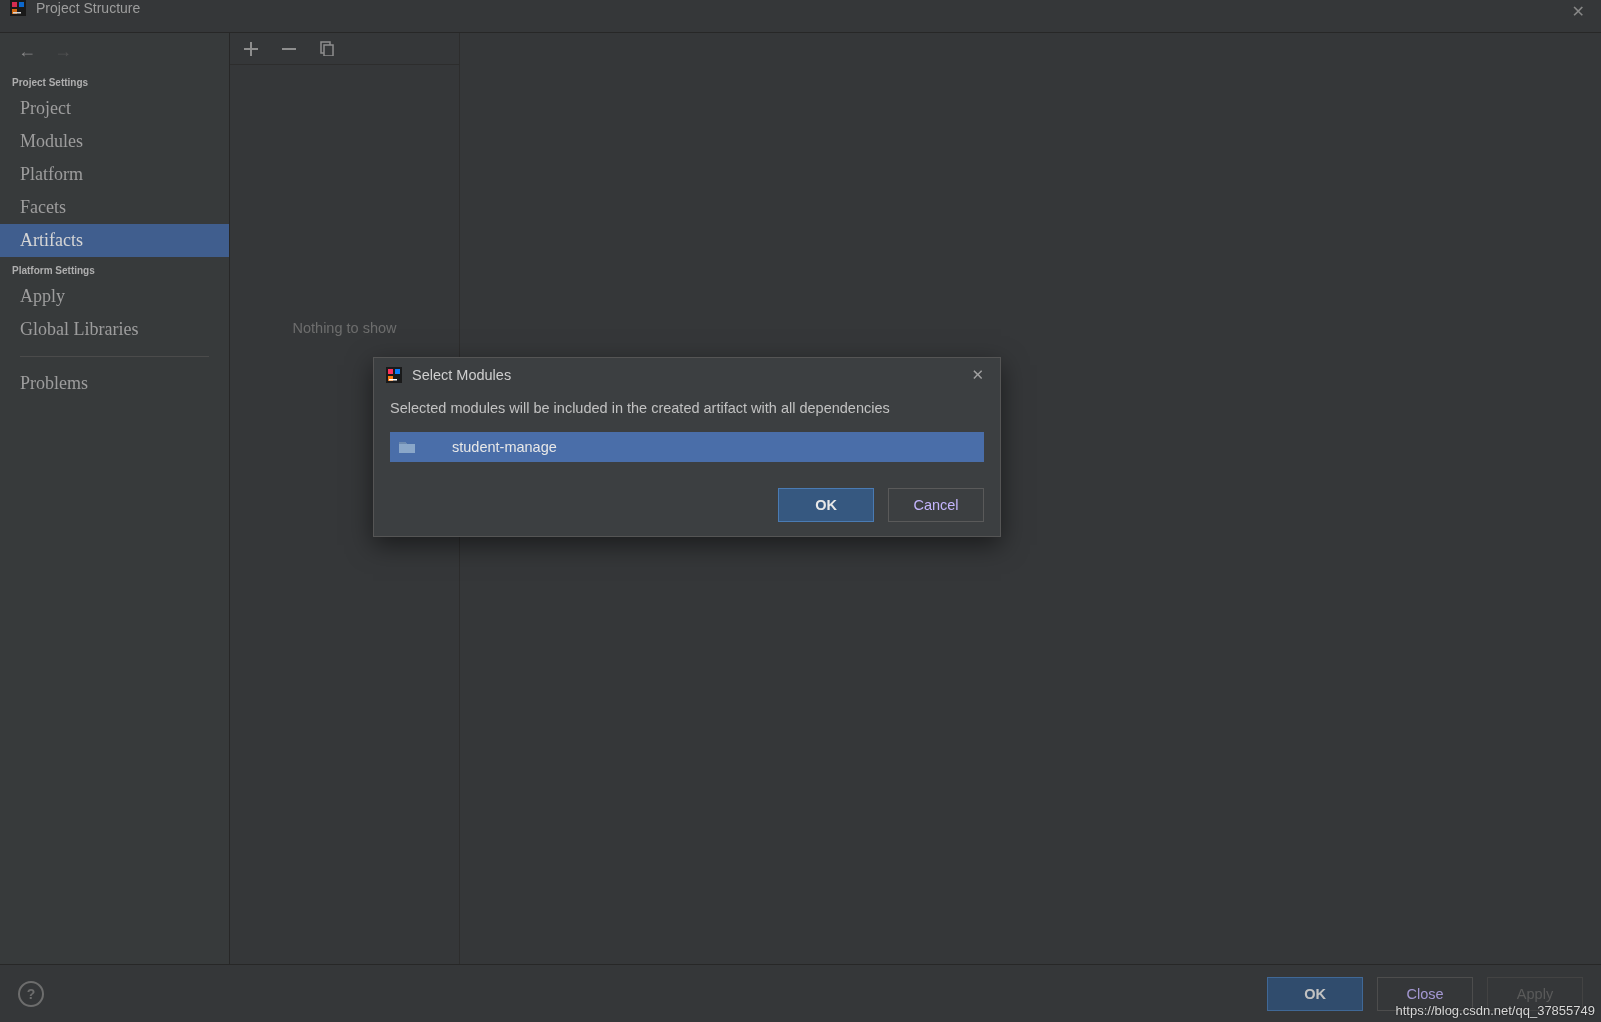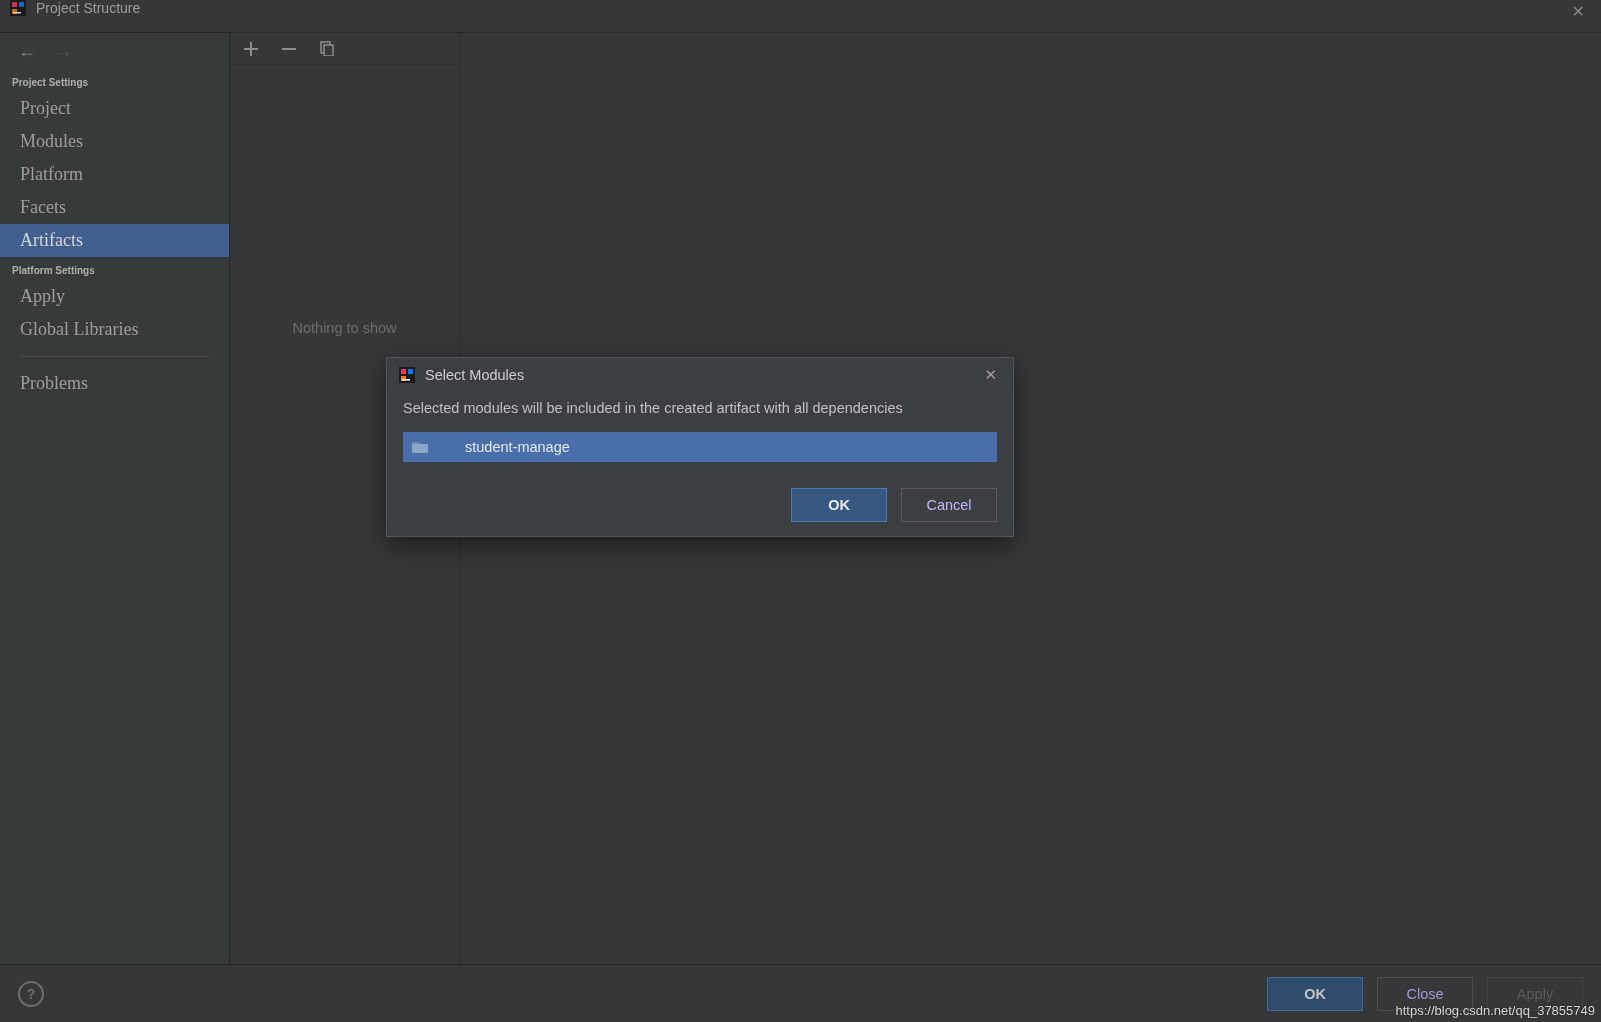--- a/index.html
+++ b/index.html
@@ -24,21 +24,21 @@
   .middle .placeholder { flex: 1; display: flex; align-items: flex-start; justify-content: center; color: #808080; font-size: 14.5px; padding-top: 255px; }
   .content { flex: 1; background: #3c3f41; }
   .footer { height: 58px; border-top: 1px solid #2b2b2b; display: flex; align-items: center; justify-content: space-between; padding: 0 18px; background:#3c3f41; }
   .help { width: 26px; height: 26px; border-radius: 50%; border: 2px solid #808080; color: #808080; display: flex; align-items: center; justify-content: center; font-weight: bold; font-size: 14px; cursor: pointer; }
   .btn-row { display: flex; gap: 14px; }
   .btn { min-width: 96px; height: 34px; display: flex; align-items: center; justify-content: center; font-size: 14.5px; border-radius: 0; cursor: pointer; border:1px solid transparent; }
   .btn.primary { background: #365880; border: 1px solid #4a7bb3; color: #e8e8e8; font-weight: 600; }
   .btn.secondary { background: transparent; border: 1px solid #5a5a5a; color: #c4b5fd; }
   .btn.secondary.disabled { color: #6a6a6a; border-color:#4e4e4e; }
   .overlay { position: absolute; inset: 0; background: rgba(20,20,20,0.18); display:flex; align-items:flex-start; justify-content:center; }
-  .modal { position: absolute; left: 386px; top: 357px; width: 628px; background: #3c3f41; border: 1px solid #555; box-shadow: 0 8px 24px rgba(0,0,0,0.5); }
+  .modal { position: absolute; left: 373px; top: 357px; width: 628px; background: #3c3f41; border: 1px solid #555; box-shadow: 0 8px 24px rgba(0,0,0,0.5); }
   .modal .m-title { height: 34px; display: flex; align-items: center; padding: 0 12px; background: #3c3f41; }
   .modal .m-title .m-icon { width: 16px; height: 16px; margin-right: 10px; display:flex; }
   .modal .m-title .m-text { font-size: 14.5px; color: #cfcfcf; }
   .modal .m-title .m-close { margin-left: auto; color: #a0a0a0; font-size: 15px; cursor: pointer; padding: 0 4px; }
   .modal .m-body { padding: 8px 16px 14px 16px; }
   .modal .m-msg { font-size: 14.5px; color: #c2c2c2; margin-bottom: 16px; }
   .modal .list { border: none; }
   .modal .list-item { display: flex; align-items: center; height: 30px; padding: 0 8px; background: #4a6ea9; color: #e8e8e8; font-size: 14.5px; gap: 28px; }
   .modal .list-item .folder { width:18px; height:14px; margin-right: 8px; display:flex; }
   .modal .m-btns { display: flex; justify-content: flex-end; gap: 14px; padding: 12px 16px 14px 16px; }

